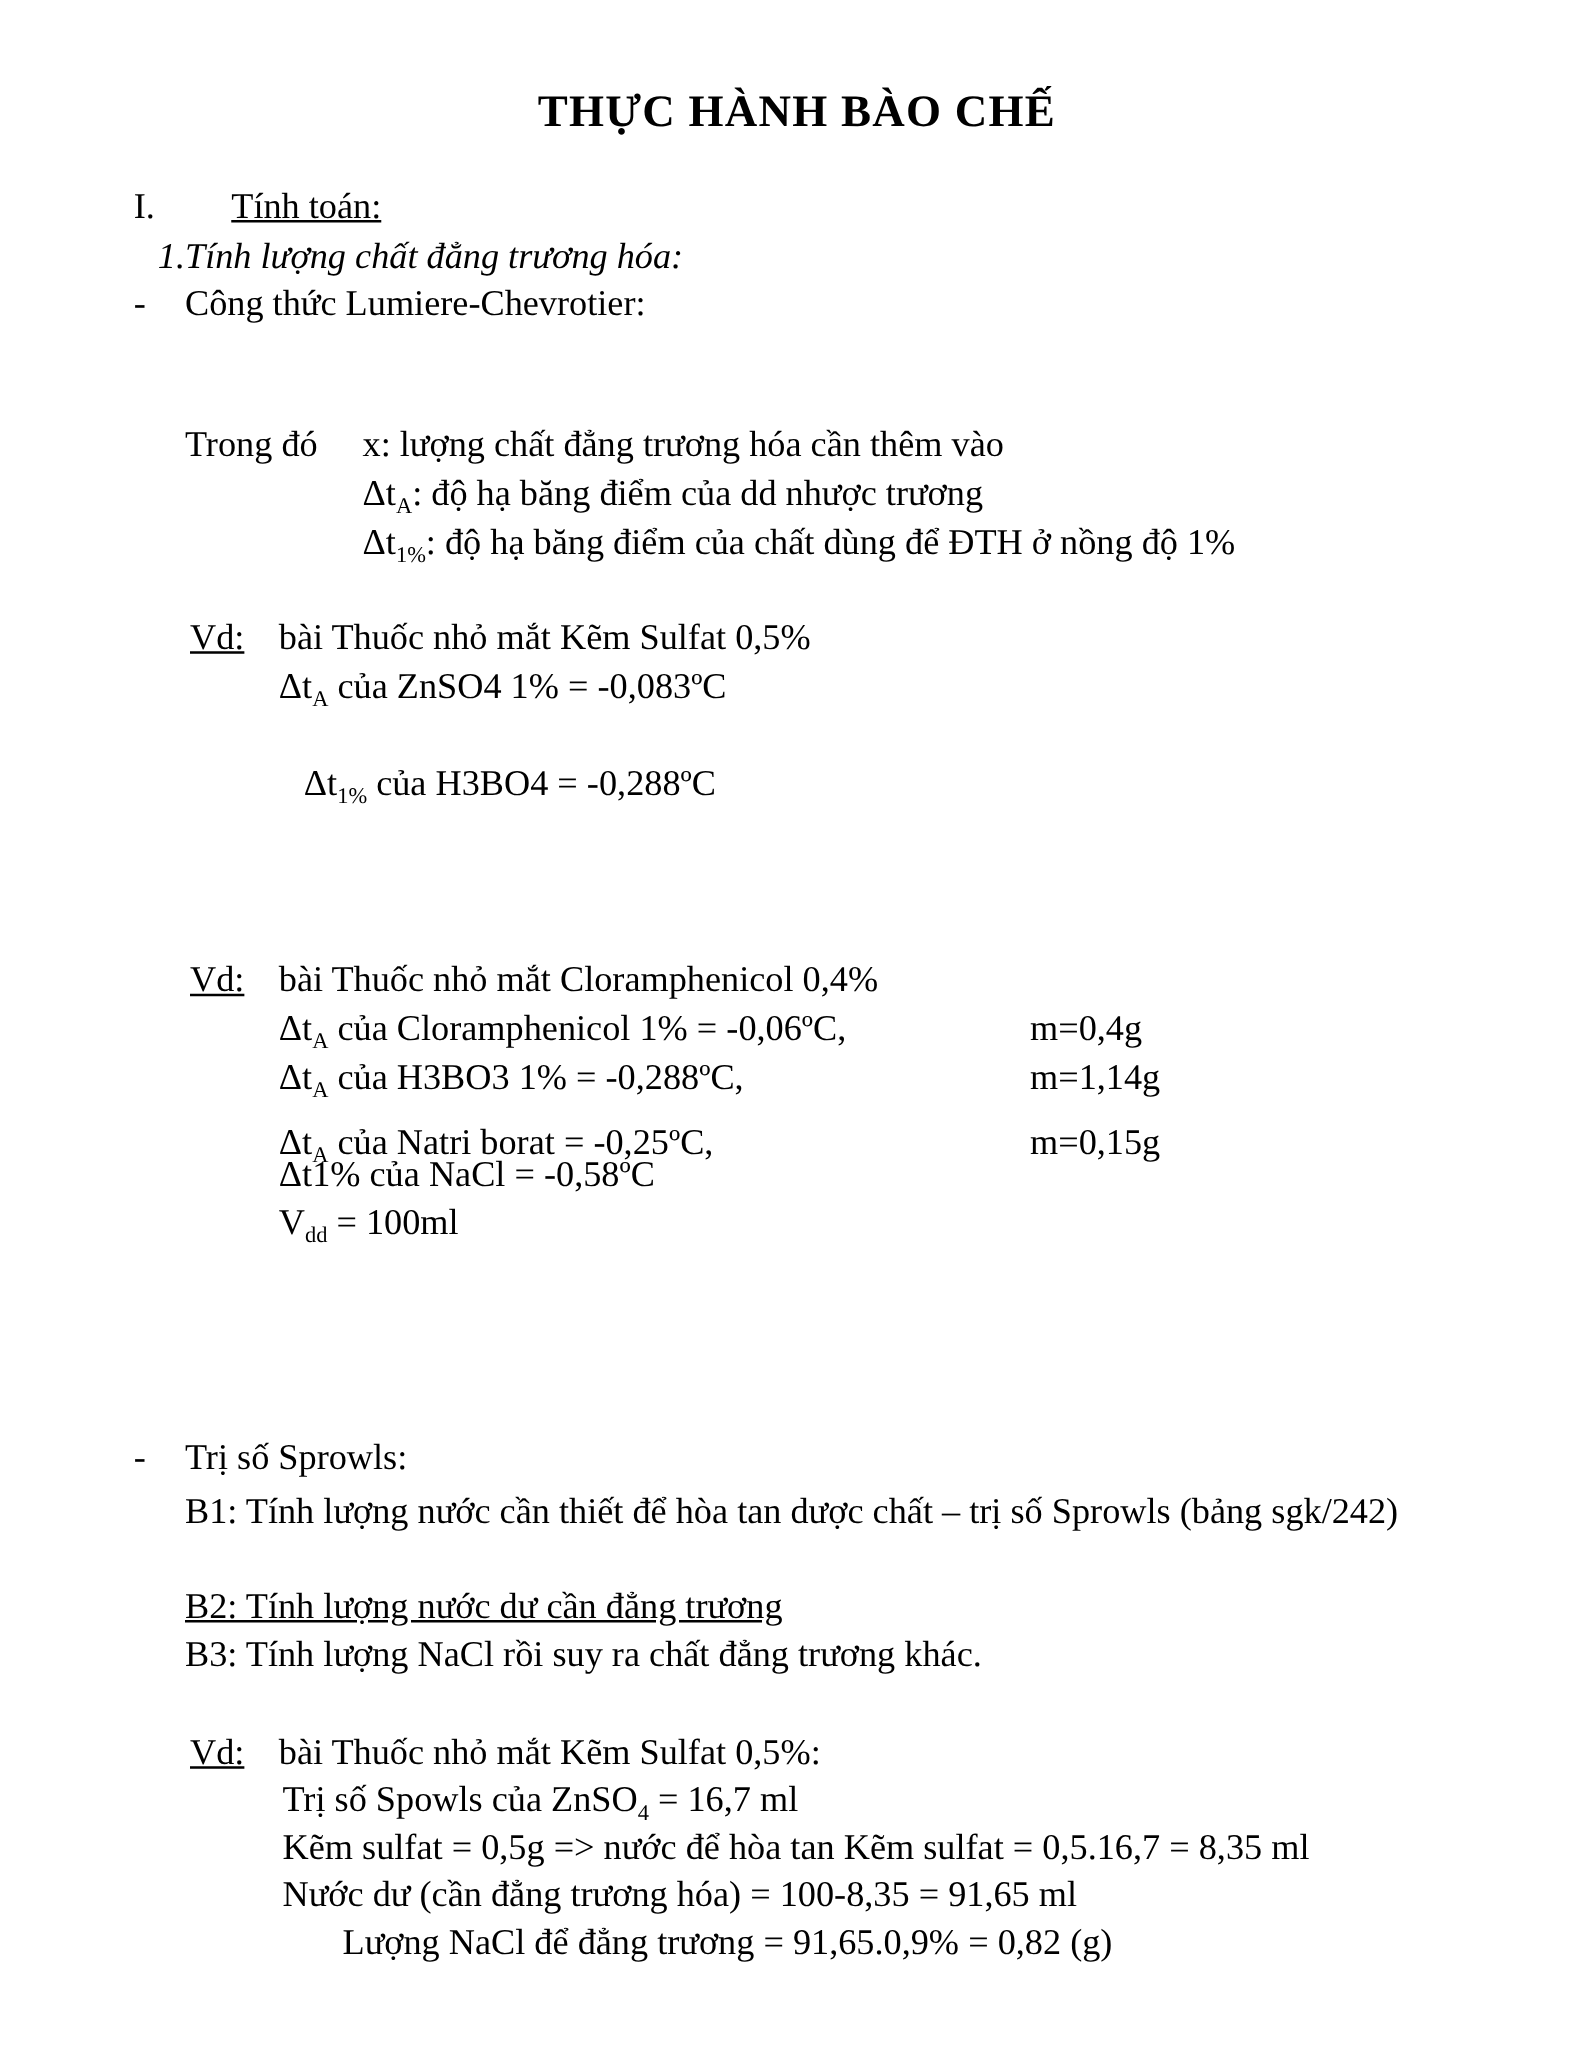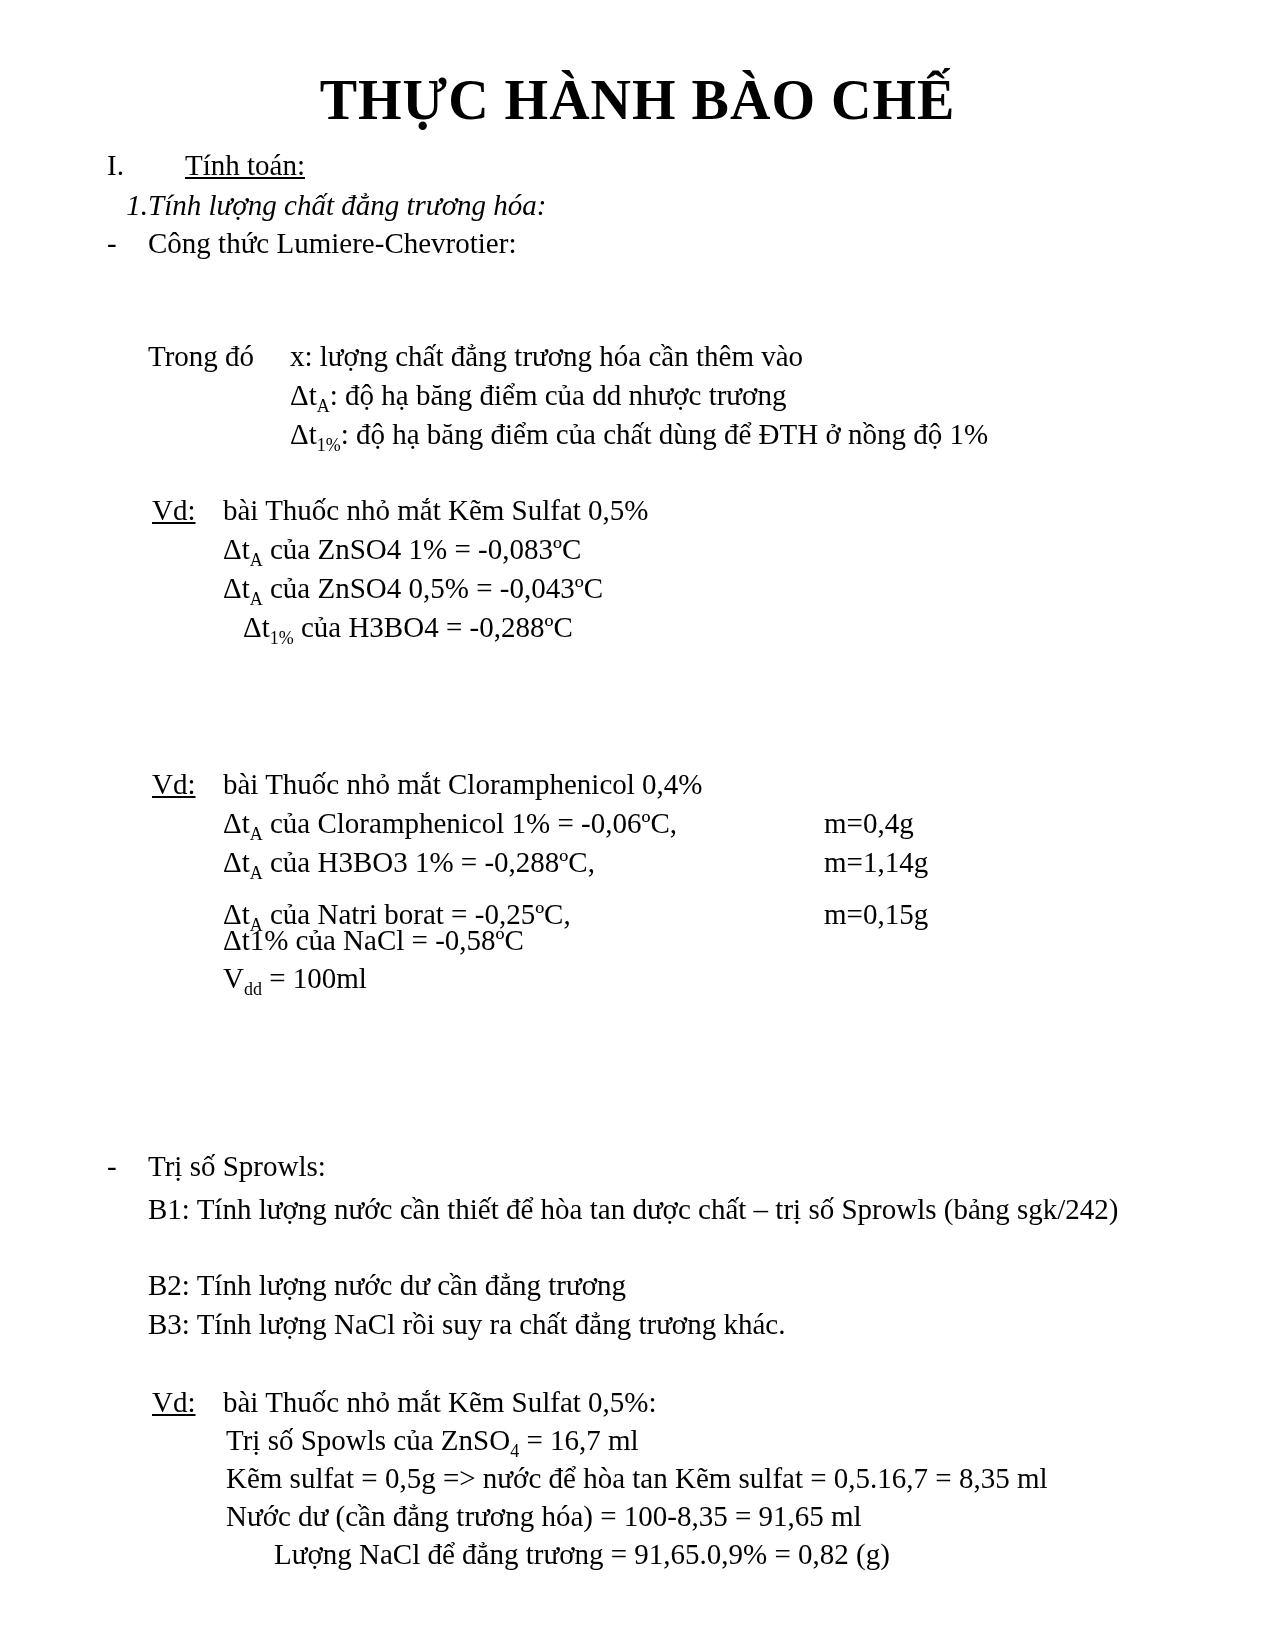--- a/index.html
+++ b/index.html
@@ -9,21 +9,21 @@
     background:#ffffff;
     font-family:"Liberation Serif","DejaVu Serif",serif;
     color:#000000;
     font-size:29px;
     overflow:hidden;
   }
   .abs{position:absolute;white-space:nowrap;}
   .title{
     top:68px;left:0;width:1275px;
     text-align:center;
-    font-size:56px;font-weight:bold;
+    font-size:36px;font-weight:bold;
     letter-spacing:1px;
   }
   .u{text-decoration:underline;}
   .it{font-style:italic;}
   sub{font-size:0.62em;line-height:0;}
   .marker{display:inline-block;width:41px;}
   .numeral{display:inline-block;width:78px;}
   .vdlab{display:inline-block;width:71px;}
   .introlab{display:inline-block;width:142px;}
   .lleft{display:inline-block;width:601px;}
@@ -66,23 +66,20 @@
   <div class="abs" style="top:418px;left:290px;">
     <span>Δt</span><sub>1%</sub><span>: độ hạ băng điểm của chất dùng để ĐTH ở nồng độ 1%</span>
   </div>
 
   <div class="abs" style="top:494px;left:152px;">
     <span class="vdlab"><span class="u">Vd:</span></span><span>bài Thuốc nhỏ mắt Kẽm Sulfat 0,5%</span>
   </div>
   <div class="abs" style="top:533px;left:223px;">
     <span>Δt</span><sub>A</sub><span> của ZnSO4 1% = -0,083ºC</span>
   </div>
-  <div class="abs" style="top:572px;left:223px;">
-    <span>Δt</span><sub>A</sub><span> của ZnSO4 0,5% = -0,043ºC</span>
-  </div>
   <div class="abs" style="top:611px;left:223px;margin-left:20px;">
     <span>Δt</span><sub>1%</sub><span> của H3BO4 = -0,288ºC</span>
   </div>
 
   <div class="placeholder" style="top:650px;left:223px;width:500px;height:110px;"></div>
 
   <div class="abs" style="top:768px;left:152px;">
     <span class="vdlab"><span class="u">Vd:</span></span><span>bài Thuốc nhỏ mắt Cloramphenicol 0,4%</span>
   </div>
   <div class="abs" style="top:807px;left:223px;">
@@ -100,21 +97,21 @@
   <div class="abs" style="top:962px;left:223px;">
     <span>V</span><sub>dd</sub><span> = 100ml</span>
   </div>
 
   <div class="placeholder" style="top:1000px;left:223px;width:500px;height:140px;"></div>
 
   <div class="abs" style="top:1150px;left:107px;">
     <span class="marker">-</span><span>Trị số Sprowls:</span>
   </div>
   <div class="para" style="top:1189px;left:148px;">B1: Tính lượng nước cần thiết để hòa tan dược chất – trị số Sprowls (bảng sgk/242)</div>
-  <div class="abs" style="top:1269px;left:148px;">B2: Tính lượng nước dư cần đẳng trương</div>
+  <div class="abs" style="top:1269px;left:148px;text-decoration:underline;">B2: Tính lượng nước dư cần đẳng trương</div>
   <div class="abs" style="top:1308px;left:148px;">B3: Tính lượng NaCl rồi suy ra chất đẳng trương khác.</div>
 
   <div class="abs" style="top:1386px;left:152px;">
     <span class="vdlab"><span class="u">Vd:</span></span><span>bài Thuốc nhỏ mắt Kẽm Sulfat 0,5%:</span>
   </div>
   <div class="abs" style="top:1424px;left:226px;">
     <span>Trị số Spowls của ZnSO</span><sub>4</sub><span> = 16,7 ml</span>
   </div>
   <div class="abs" style="top:1462px;left:226px;">Kẽm sulfat = 0,5g =&gt; nước để hòa tan Kẽm sulfat = 0,5.16,7 = 8,35 ml</div>
   <div class="abs" style="top:1500px;left:226px;">Nước dư (cần đẳng trương hóa) = 100-8,35 = 91,65 ml</div>

